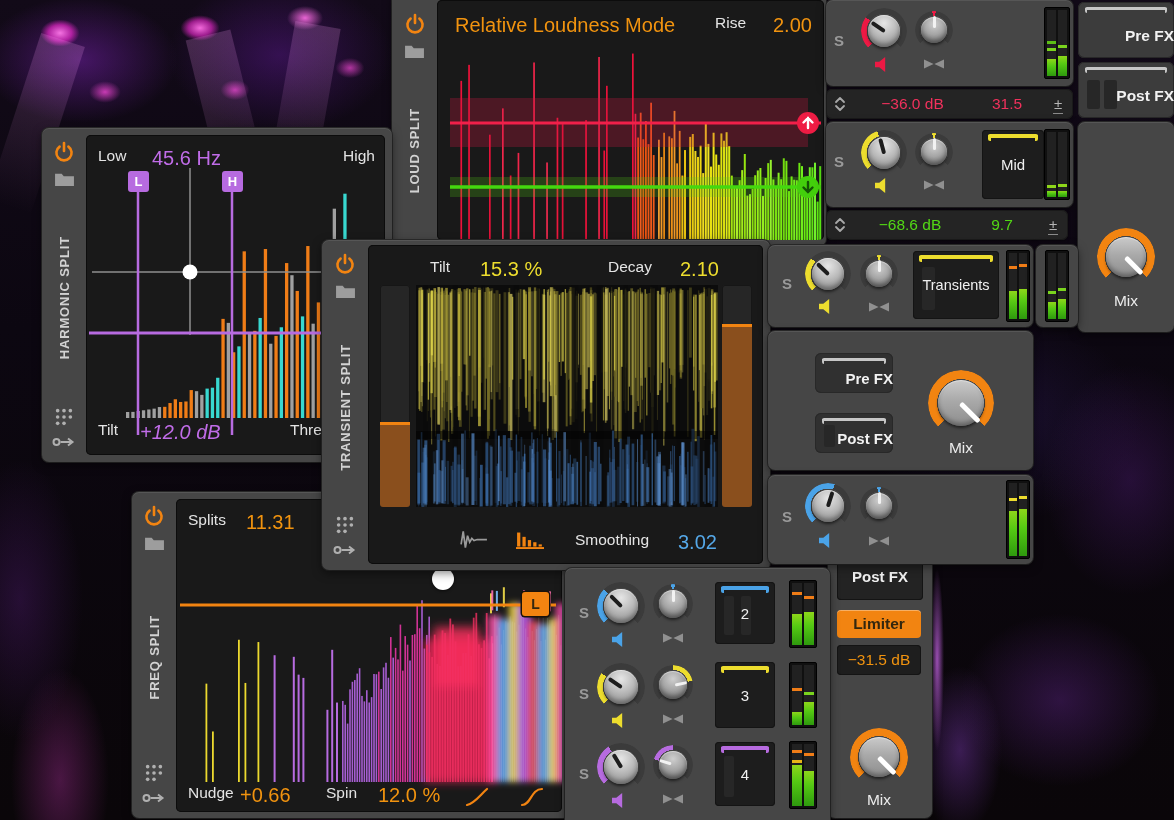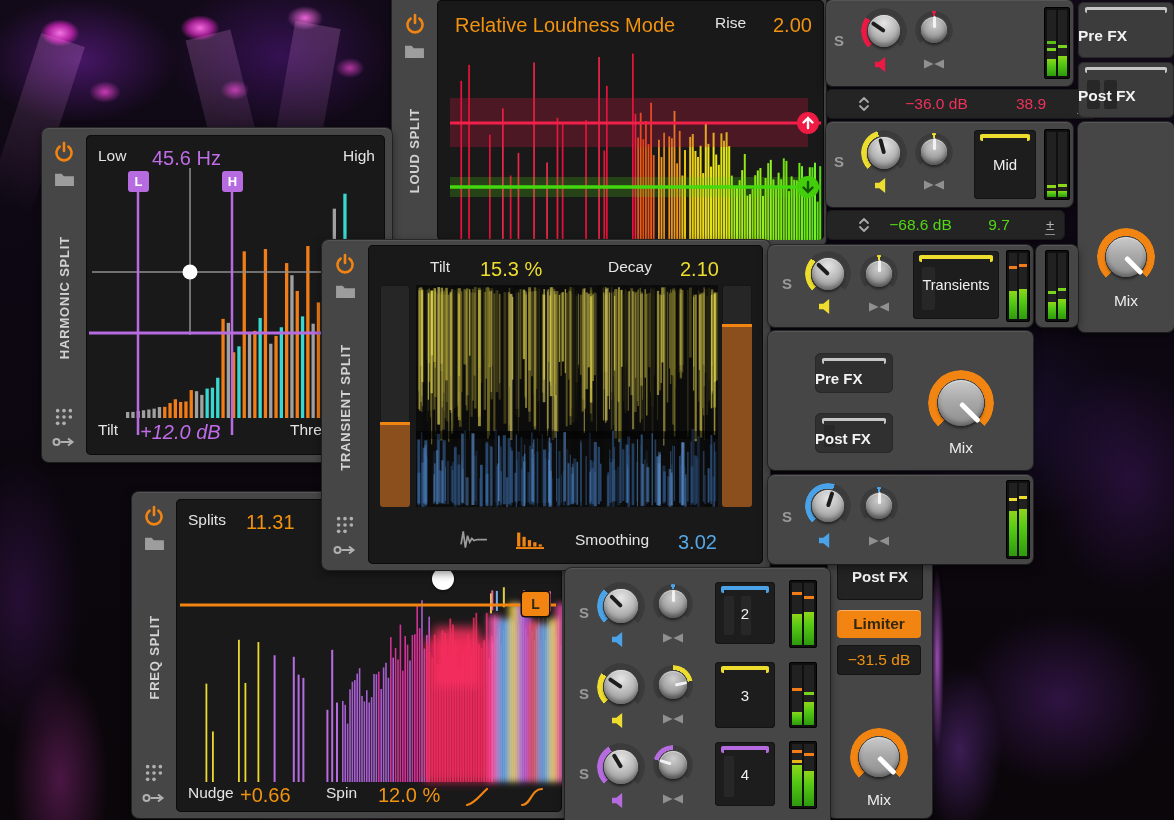--- a/index.html
+++ b/index.html
@@ -67,29 +67,29 @@
   .ghost{position:absolute;left:9px;top:16px;bottom:9px;width:13px;background:#272727;border-radius:2px;}
   .ghost.two{box-shadow:17px 0 0 #272727;}
   .meter{position:absolute;display:flex;gap:2px;background:#101010;border:1px solid #000;border-radius:2px;padding:2px;box-sizing:border-box;}
   .meter .ch{position:relative;flex:1;background:#212121;overflow:hidden;}
   .meter .fl{position:absolute;left:0;right:0;bottom:0;background:linear-gradient(to top,#2e9a0e,#55c913 60%,#8ed61a);}
   .meter .pk{position:absolute;left:0;right:0;height:3px;}
   .spk{position:absolute;}
   .bowtie{position:absolute;}
   
   .vrow{display:grid;grid-template-columns:28px 1fr 72px 30px;align-items:center;
-    background:#242424;border-radius:6px;box-shadow:inset 0 0 0 1px #1a1a1a, 0 1px 3px rgba(0,0,0,.4);padding-left:24px;}
+    background:#242424;border-radius:6px;box-shadow:inset 0 0 0 1px #1a1a1a, 0 1px 3px rgba(0,0,0,.4);}
   .vrow .num{font-size:15.5px;text-align:center;}
   .pm{font-size:15px;color:#b5b5b5;border-bottom:1.5px solid #8a8a8a;justify-self:center;padding:0 1px 1px;}
   
   .fxbtn{position:absolute;background:#353535;border-radius:6px;box-shadow:inset 0 0 0 1px #282828;}
   .fxbtn .fbar{position:absolute;top:5px;left:7px;right:7px;height:6px;
     border-top:3.5px solid #c6c6c6;border-left:2.5px solid #c6c6c6;border-right:2.5px solid #c6c6c6;
     border-radius:2px;box-sizing:border-box;}
-  .fxbtn .txt{position:absolute;left:0;right:0;top:45%;text-align:left;font-size:15.5px;font-weight:700;color:#f2f2f2;}
+  .fxbtn .txt{position:absolute;left:0;right:0;top:45%;text-align:right;font-size:15.5px;font-weight:700;color:#f2f2f2;}
   .limbtn{position:absolute;background:#f28411;border-radius:4px;display:flex;align-items:center;justify-content:center;
     font-size:15.5px;font-weight:700;color:#33270f;box-shadow:inset 0 1px 0 rgba(255,255,255,.35);}
   .limval{position:absolute;background:#1e1e1e;border-radius:4px;display:flex;align-items:center;justify-content:center;
     font-size:15.5px;box-shadow:inset 0 0 0 1px #141414;}
   .mixlbl{position:absolute;text-align:center;font-size:15.5px;color:#ececec;}
   .hmark{position:absolute;width:21px;height:21px;background:#b76be0;border-radius:3px;color:#fff;
     font-size:13px;font-weight:700;display:flex;align-items:center;justify-content:center;}
   .fmark{position:absolute;width:27px;height:24px;background:#f28411;border-radius:3px;color:#33270f;
     font-size:14px;font-weight:700;display:flex;align-items:center;justify-content:center;box-shadow:0 0 0 1.5px #19120a;}
   .handle{position:absolute;background:#fff;border-radius:50%;box-shadow:0 1px 3px rgba(0,0,0,.6);}
@@ -250,21 +250,21 @@
           <i class="fl" style="height:30%"></i>
           <i class="pk" style="bottom:42%;background:#7ad41e;"></i>
         </div>
     </div>
   </div>
   <div class="panel vrow" style="left:826px;top:89px;width:247px;height:30px;z-index:1;">
     <svg width="16" height="20" viewBox="0 0 16 20" style="justify-self:center;">
         <path d="M4 8 L8 4 L12 8 M4 12 L8 16 L12 12" fill="none" stroke="#a8a8a8" stroke-width="1.8" stroke-linecap="round" stroke-linejoin="round"></path>
       </svg>
     <span class="num" style="color:#f0315c;">−36.0 dB</span>
-    <span class="num" style="color:#f0315c;">38.9</span>
+    <span class="num" style="color:#f0315c;">31.5</span>
     <span class="pm">±</span>
   </div>
   <div class="panel mrow" style="left:826px;top:122px;width:247px;height:85px;z-index:1;">
     <span class="sbtn" style="left:8px;top:31px;">S</span>
     <div class="knob" style="left:35px;top:8px;width:46px;height:46px;--arc:#eddd2e;--c2:118deg;--pa:-15deg;">
         <div class="ring"></div>
         <div class="cap"></div>
         <div class="tw">
           <div class="tick"></div>
         </div>
@@ -276,36 +276,36 @@
         <div class="ring"></div>
         <div class="cap"></div>
         <div class="tw">
           <div class="tick"></div>
         </div>
       </div>
     <svg class="bowtie" style="left:97px;top:57px;" width="22" height="12" viewBox="0 0 22 12">
         <path d="M1 1.5 L10.6 6 L1 10.5 Z" fill="#909090"></path>
         <path d="M21 1.5 L11.4 6 L21 10.5 Z" fill="#909090"></path>
       </svg>
-    <div class="bigbtn" style="left:148px;top:8px;width:62px;bottom:8px;--bc:#eddd2e;">
+    <div class="bigbtn" style="left:156px;top:8px;width:62px;bottom:8px;--bc:#eddd2e;">
         <div class="bar"></div>
         <span class="txt">Mid</span>
       </div>
     <div class="meter" style="left:218px;top:7px;bottom:7px;width:26px;">
       <div class="ch">
           <i class="fl" style="height:9%"></i>
           <i class="pk" style="bottom:14%;background:#8ed61a;"></i>
         </div>
       <div class="ch">
           <i class="fl" style="height:10%"></i>
           <i class="pk" style="bottom:15%;background:#8ed61a;"></i>
         </div>
     </div>
   </div>
-  <div class="panel vrow" style="left:826px;top:210px;width:215px;height:30px;z-index:1;">
+  <div class="panel vrow" style="left:826px;top:210px;width:242px;height:30px;z-index:1;">
     <svg width="16" height="20" viewBox="0 0 16 20" style="justify-self:center;">
         <path d="M4 8 L8 4 L12 8 M4 12 L8 16 L12 12" fill="none" stroke="#a8a8a8" stroke-width="1.8" stroke-linecap="round" stroke-linejoin="round"></path>
       </svg>
     <span class="num" style="color:#52d815;">−68.6 dB</span>
     <span class="num" style="color:#52d815;">9.7</span>
     <span class="pm">±</span>
   </div>
 
   <div class="panel fxbtn" style="left:1078px;top:2px;width:96px;height:56px;z-index:1;background:#3c3c3c;">
     <div class="fbar"></div>

